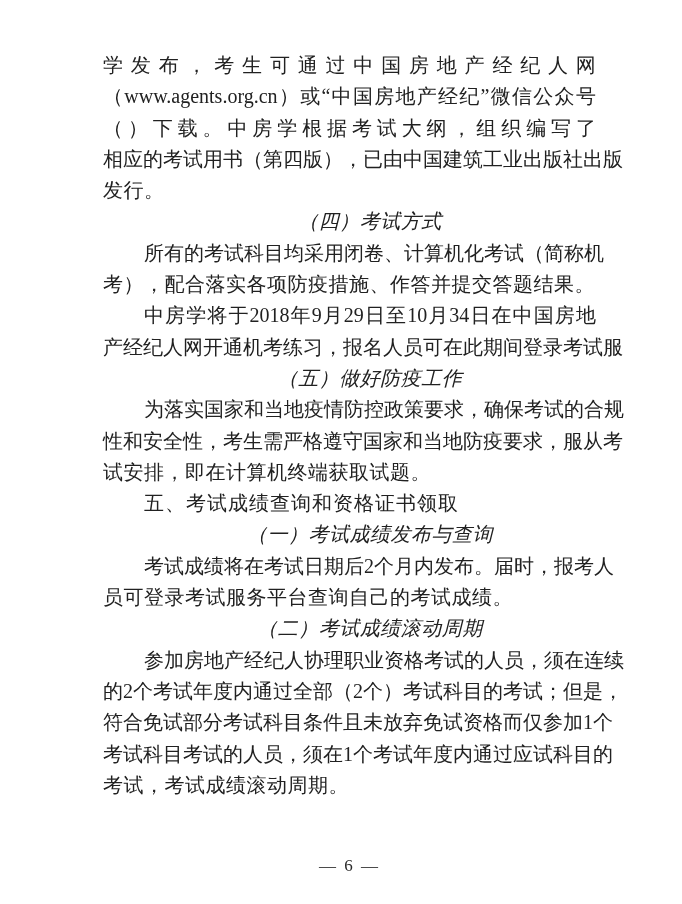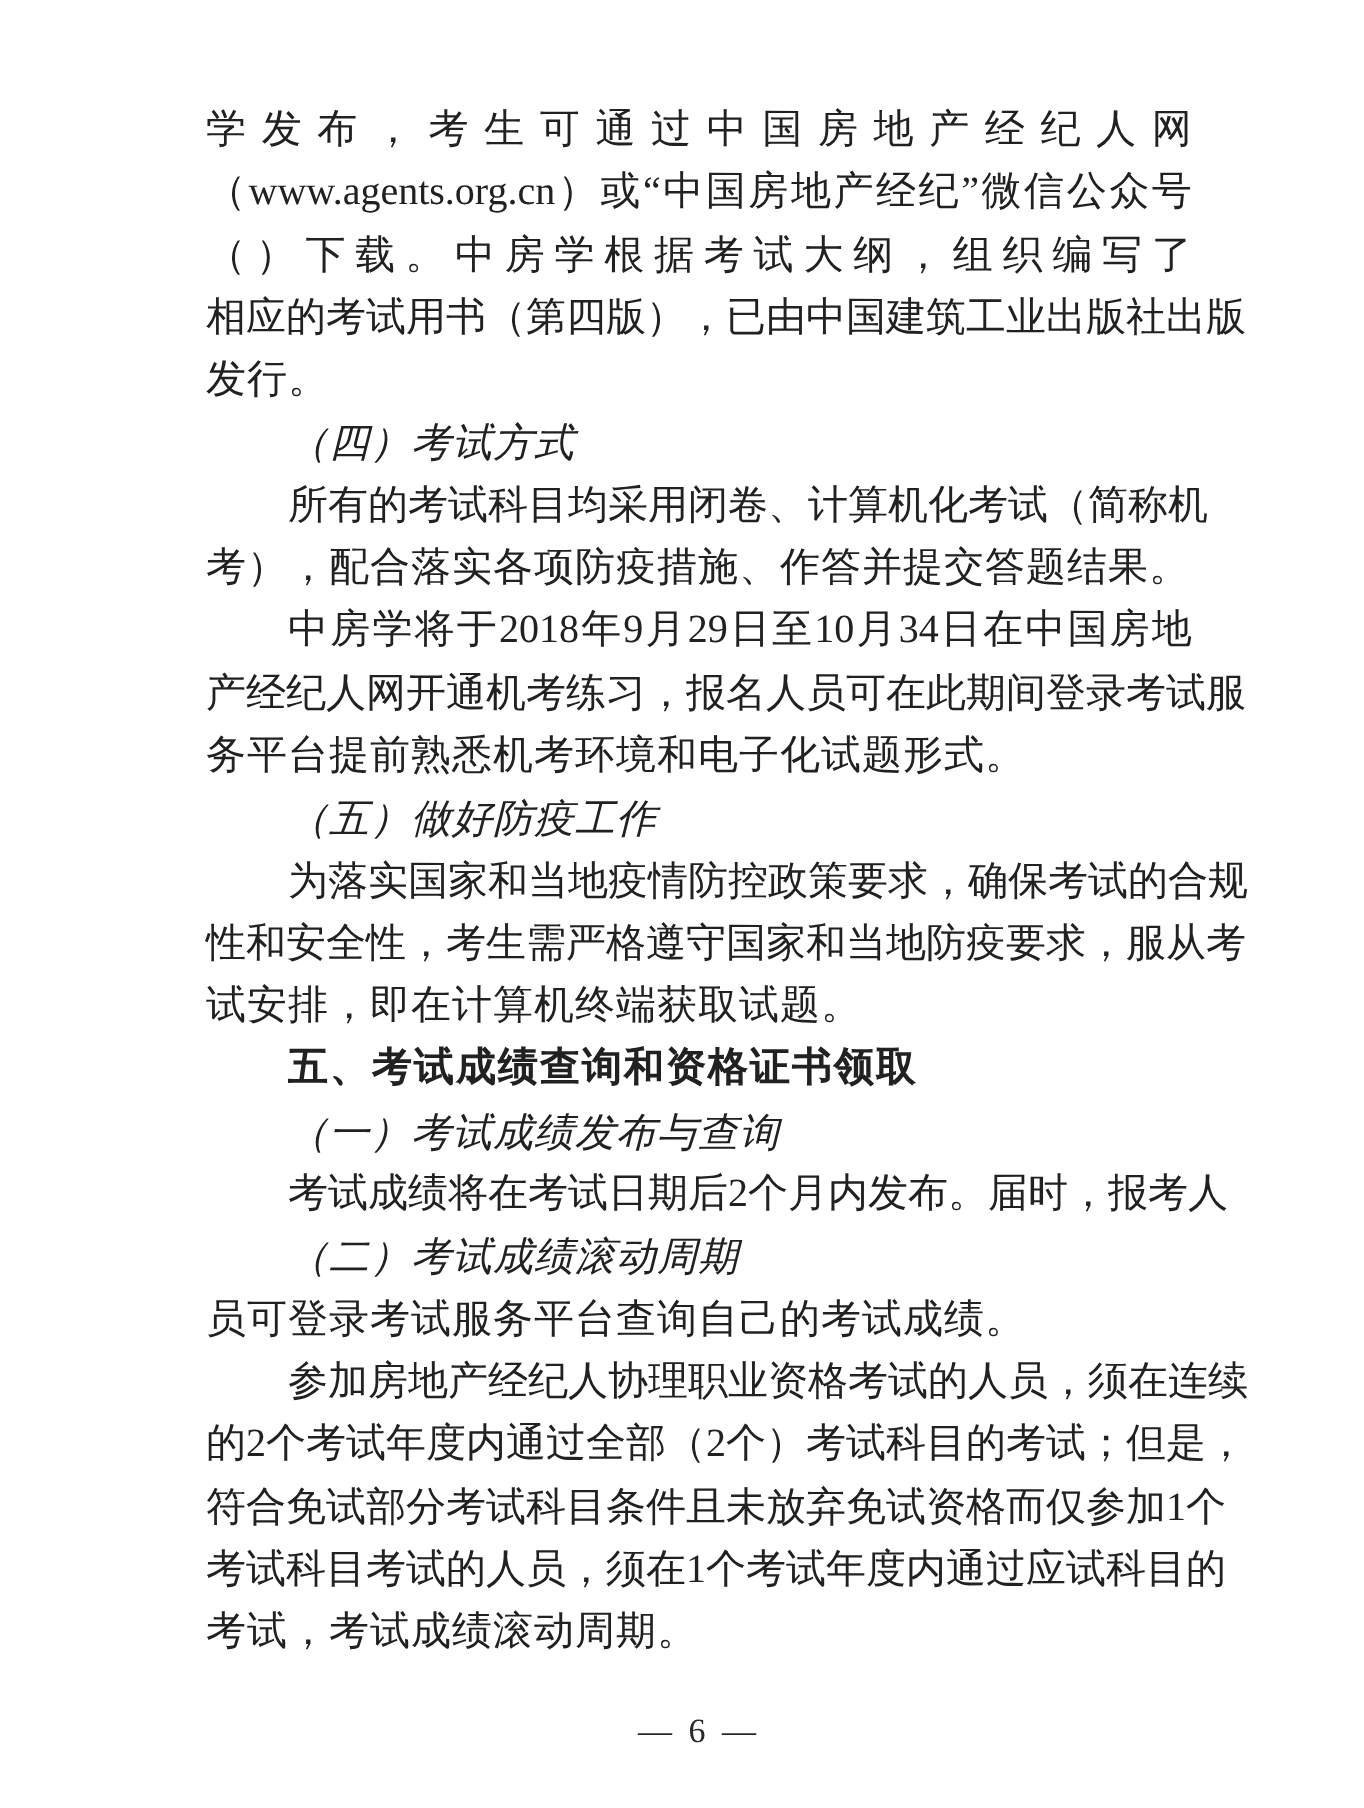--- a/index.html
+++ b/index.html
@@ -43,24 +43,25 @@
   }
   .line.stretch span {
     display: inline-block;
   }
   .line.indent {
     padding-left: 41px;
   }
   .line.kaiti {
     font-style: italic;
     font-family: "DejaVu Serif", "Liberation Serif", serif;
+    text-align: center;
   }
   .line.bold {
     font-family: "Liberation Sans", "DejaVu Sans", sans-serif;
-    font-weight: 700;
+    font-weight: 400;
     font-style: normal;
     letter-spacing: 1px;
   }
   .footer {
     position: absolute;
     left: 103px;
     top: 856px;
     width: 493px;
     text-align: center;
     font-size: 17px;
@@ -235,21 +236,20 @@
         <span>在</span>
         <span>此</span>
         <span>期</span>
         <span>间</span>
         <span>登</span>
         <span>录</span>
         <span>考</span>
         <span>试</span>
         <span>服</span>
       </div>
-      <div class="line body">务平台提前熟悉机考环境和电子化试题形式。</div>
       <div class="line kaiti indent">（五）做好防疫工作</div>
       <div class="line body stretch indent">
         <span>为</span>
         <span>落</span>
         <span>实</span>
         <span>国</span>
         <span>家</span>
         <span>和</span>
         <span>当</span>
         <span>地</span>
@@ -320,22 +320,22 @@
         <span>发</span>
         <span>布</span>
         <span>。</span>
         <span>届</span>
         <span>时</span>
         <span>，</span>
         <span>报</span>
         <span>考</span>
         <span>人</span>
       </div>
+      <div class="line body">员可登录考试服务平台查询自己的考试成绩。</div>
       <div class="line kaiti indent">（二）考试成绩滚动周期</div>
-      <div class="line body">员可登录考试服务平台查询自己的考试成绩。</div>
       <div class="line body stretch indent">
         <span>参</span>
         <span>加</span>
         <span>房</span>
         <span>地</span>
         <span>产</span>
         <span>经</span>
         <span>纪</span>
         <span>人</span>
         <span>协</span>

